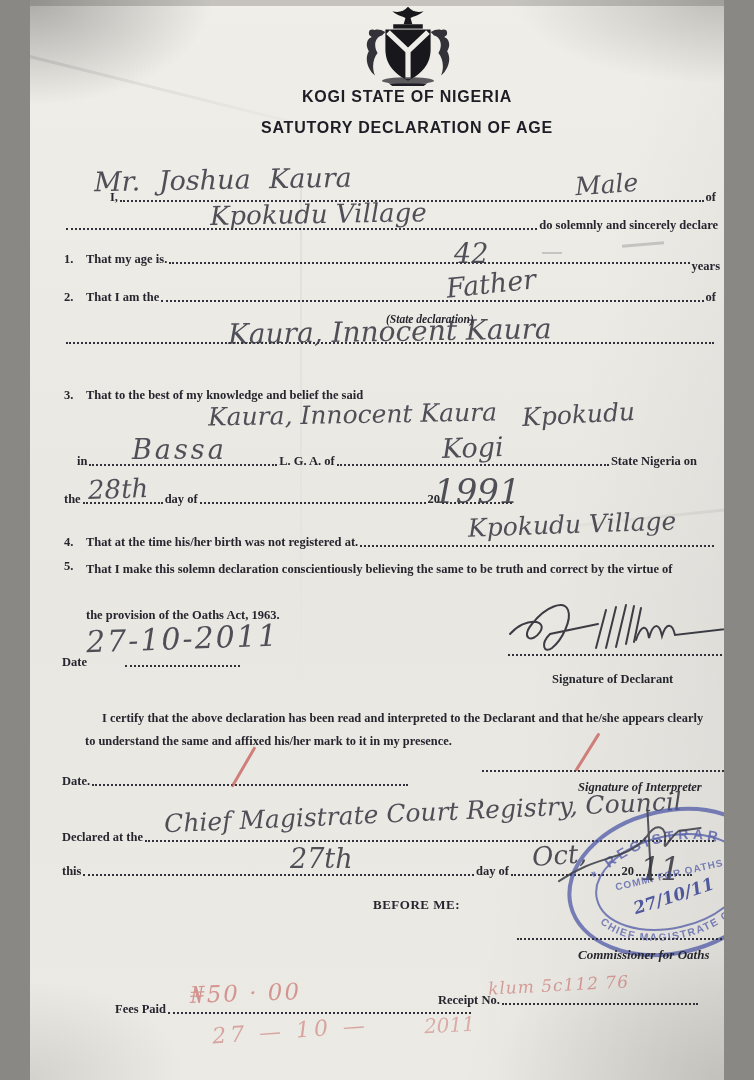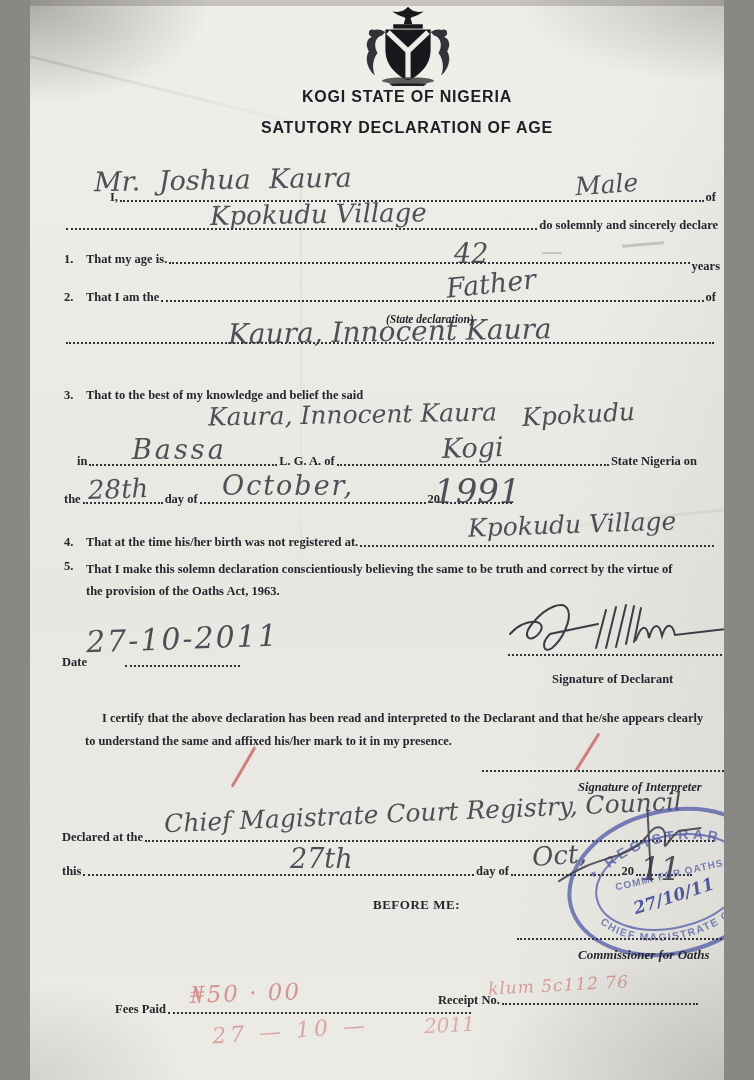--- a/index.html
+++ b/index.html
@@ -130,35 +130,34 @@
 
   <div class="row" style="left:34px;top:492px;width:450px;">
     <span class="lbl">the</span>
     <span class="dots fx" style="width:80px;"></span>
     <span class="lbl">day of</span>
     <span class="dots"></span>
     <span class="lbl">20</span>
     <span class="dots fx" style="width:70px;"></span>
   </div>
   <div class="hw" style="left:58px;top:476px;font-size:26px;transform:rotate(-2deg);">28th</div>
-  <div class="hw" style="left:192px;top:472px;font-size:27px;letter-spacing:2px;">October,</div>
   <div class="hw" style="left:404px;top:474px;font-size:34px;">1991</div>
 
   <div class="row" style="left:34px;top:535px;right:8px;">
     <span class="num">4.</span>
     <span class="lbl">That at the time his/her birth was not registered at.</span>
     <span class="dots"></span>
   </div>
   <div class="hw" style="left:438px;top:512px;font-size:25px;transform:rotate(-2deg);">Kpokudu  Village</div>
 
   <div class="row" style="left:34px;top:559px;width:700px;align-items:flex-start;">
     <span class="num">5.</span>
     <span style="width:660px;white-space:normal;line-height:1.75;">
       <span style="display:block;">That I make this solemn declaration conscientiously believing the same to be truth and correct by the virtue of</span>
-      <span style="display:block;">the provision of the Oaths Act, 1963.</span>
+      <span style="display:block;margin-top:24px;">the provision of the Oaths Act, 1963.</span>
     </span>
   </div>
 
   <div class="row" style="left:32px;top:655px;width:180px;gap:36px;">
     <span class="lbl">Date</span>
     <span class="dots"></span>
   </div>
   <div class="hw" style="left:56px;top:624px;font-size:30px;letter-spacing:2px;transform:rotate(-2deg);">27-10-2011</div>
 
   <svg style="left:476px;top:594px;" width="252" height="66" viewBox="0 0 252 66">
@@ -167,20 +166,24 @@
       <path d="M100,16 L90,54 M110,13 L100,54 M120,11 L110,53 M128,12 L120,50 M135,14 L128,48"></path>
       <path d="M130,46 c5,-15 11,-17 13,-2 c4,-15 10,-16 13,-2 c4,-13 10,-14 13,-1 L246,32"></path>
     </g>
   </svg>
   <div class="dotline" style="left:478px;top:654px;width:250px;"></div>
   <div class="siglabel" style="left:522px;top:672px;">Signature of Declarant</div>
 
   <div class="ptext" style="left:72px;top:708px;width:665px;">I certify that the above declaration has been read and interpreted to the Declarant and that he/she appears clearly</div>
   <div class="ptext" style="left:55px;top:731px;width:600px;">to understand the same and affixed his/her mark to it in my presence.</div>
 
+  <div class="row" style="left:32px;top:774px;width:348px;">
+    <span class="lbl">Date.</span>
+    <span class="dots"></span>
+  </div>
   <div class="slash" style="left:212px;top:744px;height:46px;transform:rotate(30deg);"></div>
   <div class="dotline" style="left:452px;top:770px;width:278px;"></div>
   <div class="siglabel" style="left:548px;top:780px;font-style:italic;">Signature of Interpreter</div>
   <div class="slash" style="left:556px;top:730px;height:44px;transform:rotate(32deg);"></div>
 
   <div class="row" style="left:32px;top:830px;right:8px;">
     <span class="lbl">Declared at the</span>
     <span class="dots"></span>
   </div>
   <div class="hw" style="left:134px;top:800px;font-size:25px;transform:rotate(-2.5deg);">Chief Magistrate Court Registry, Council</div>

